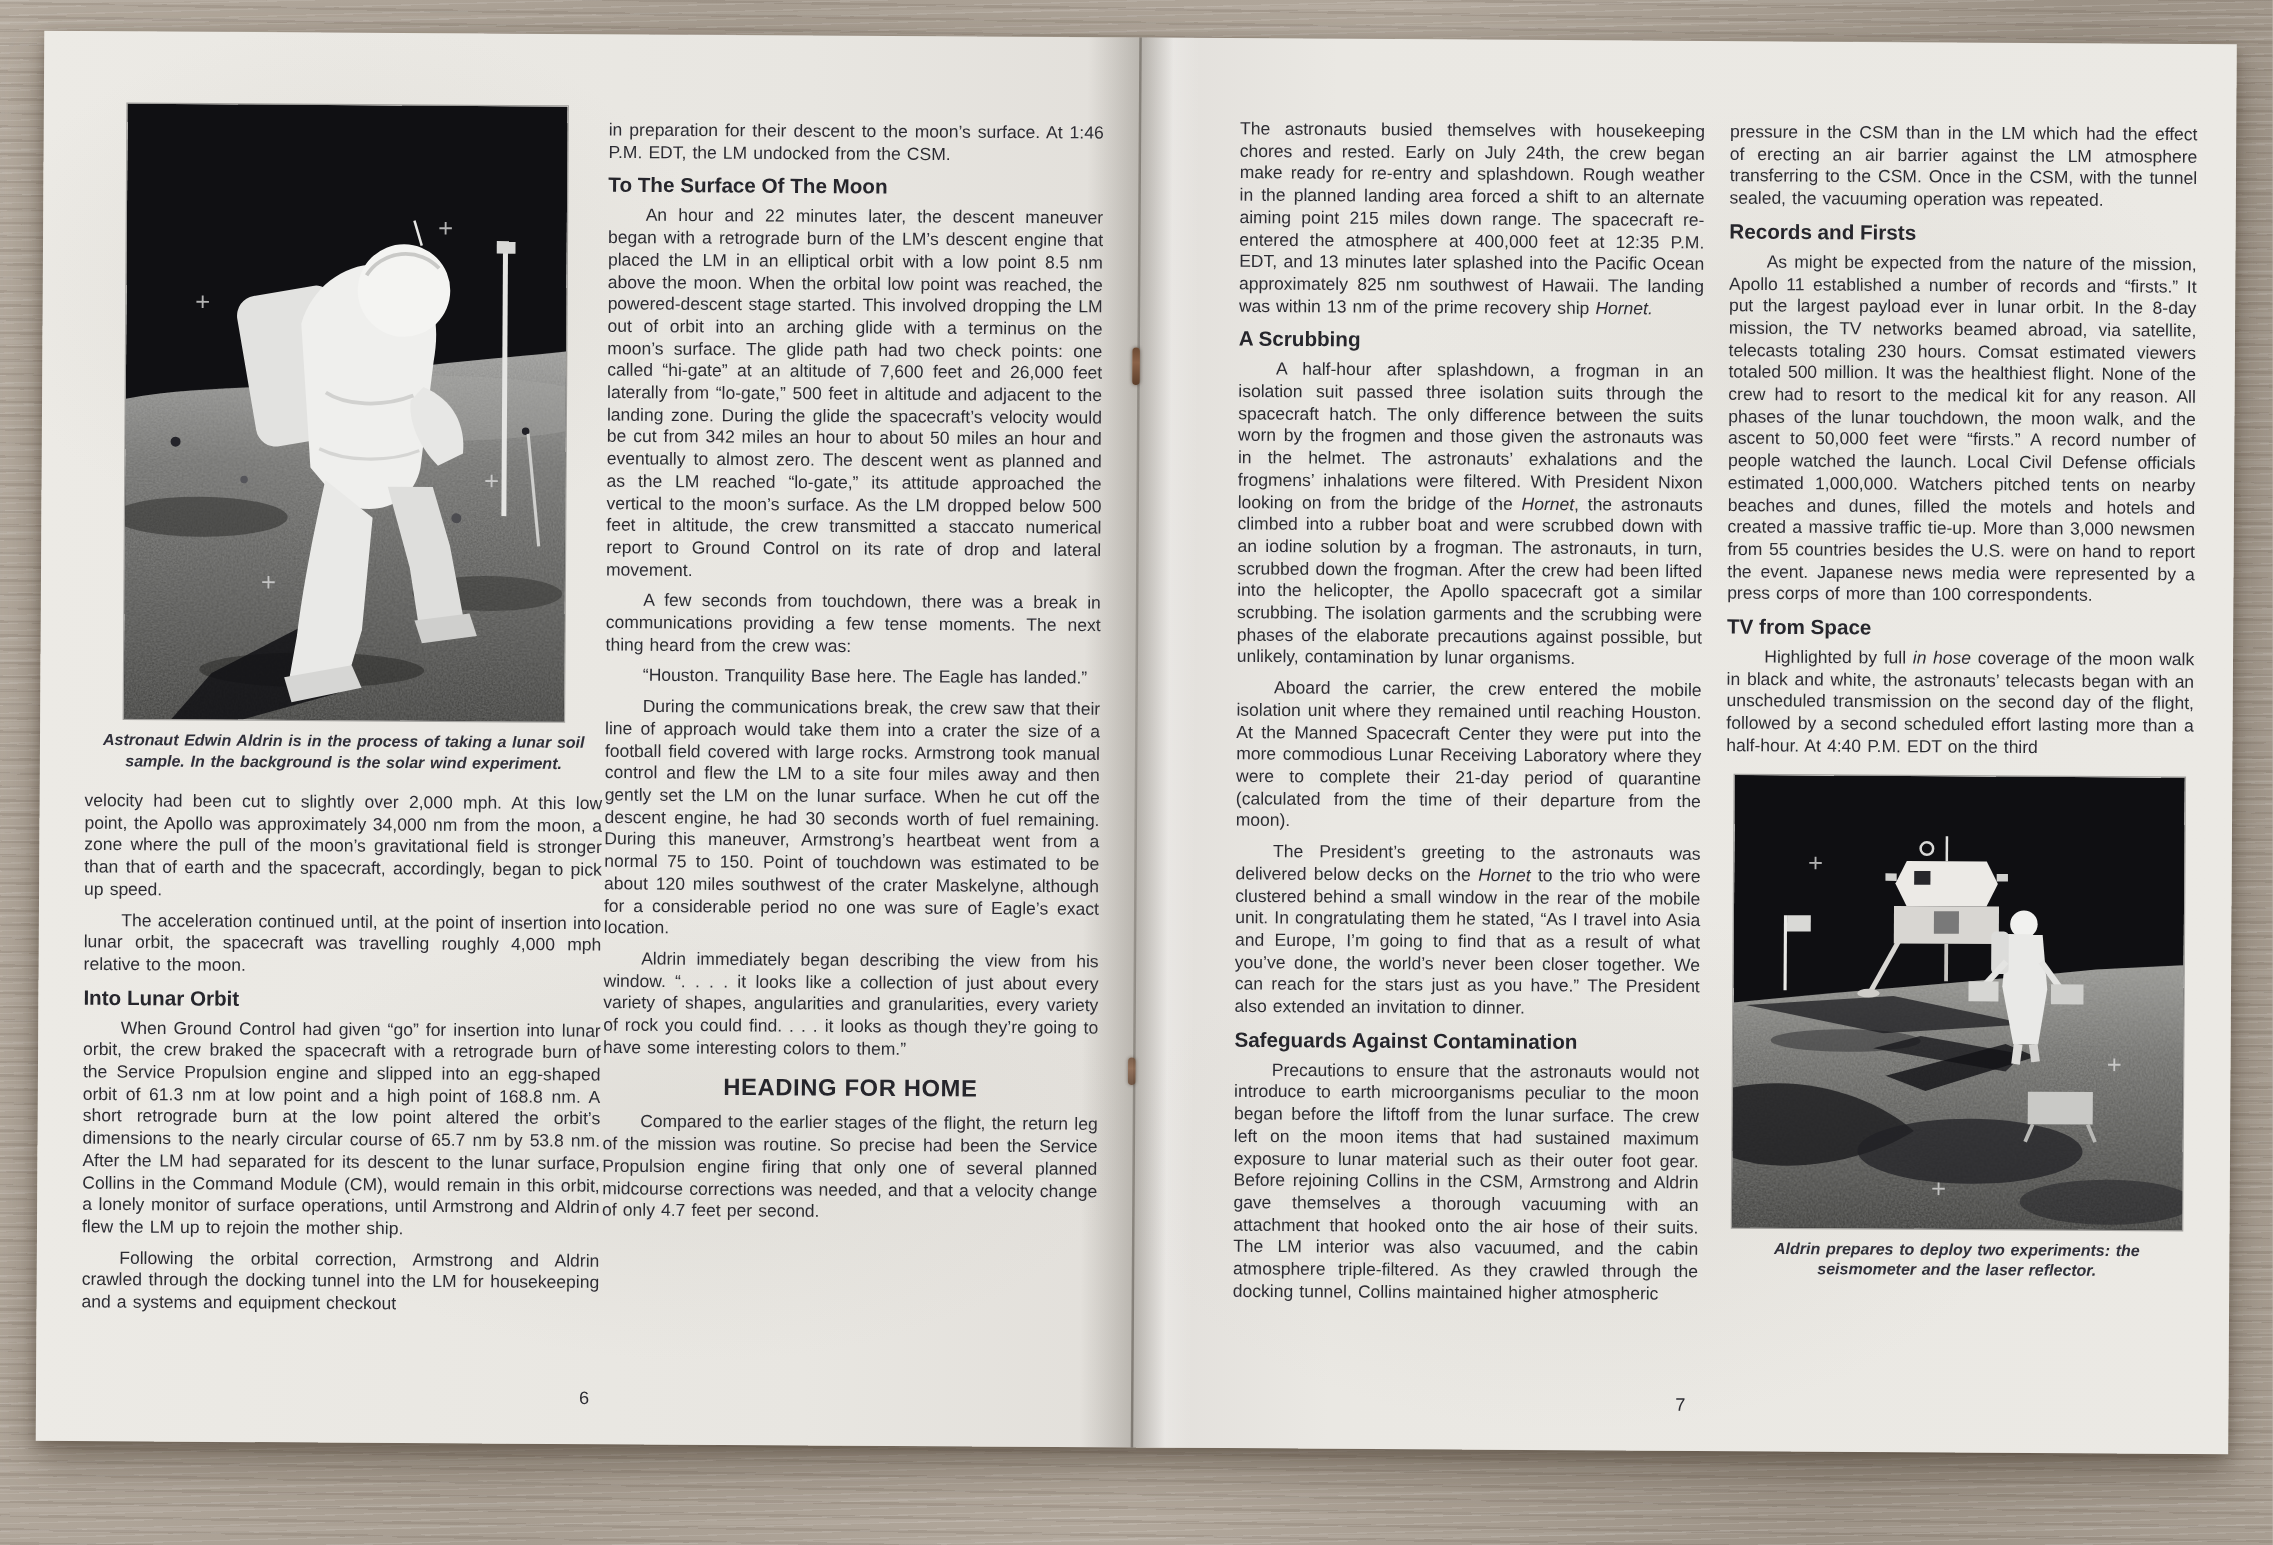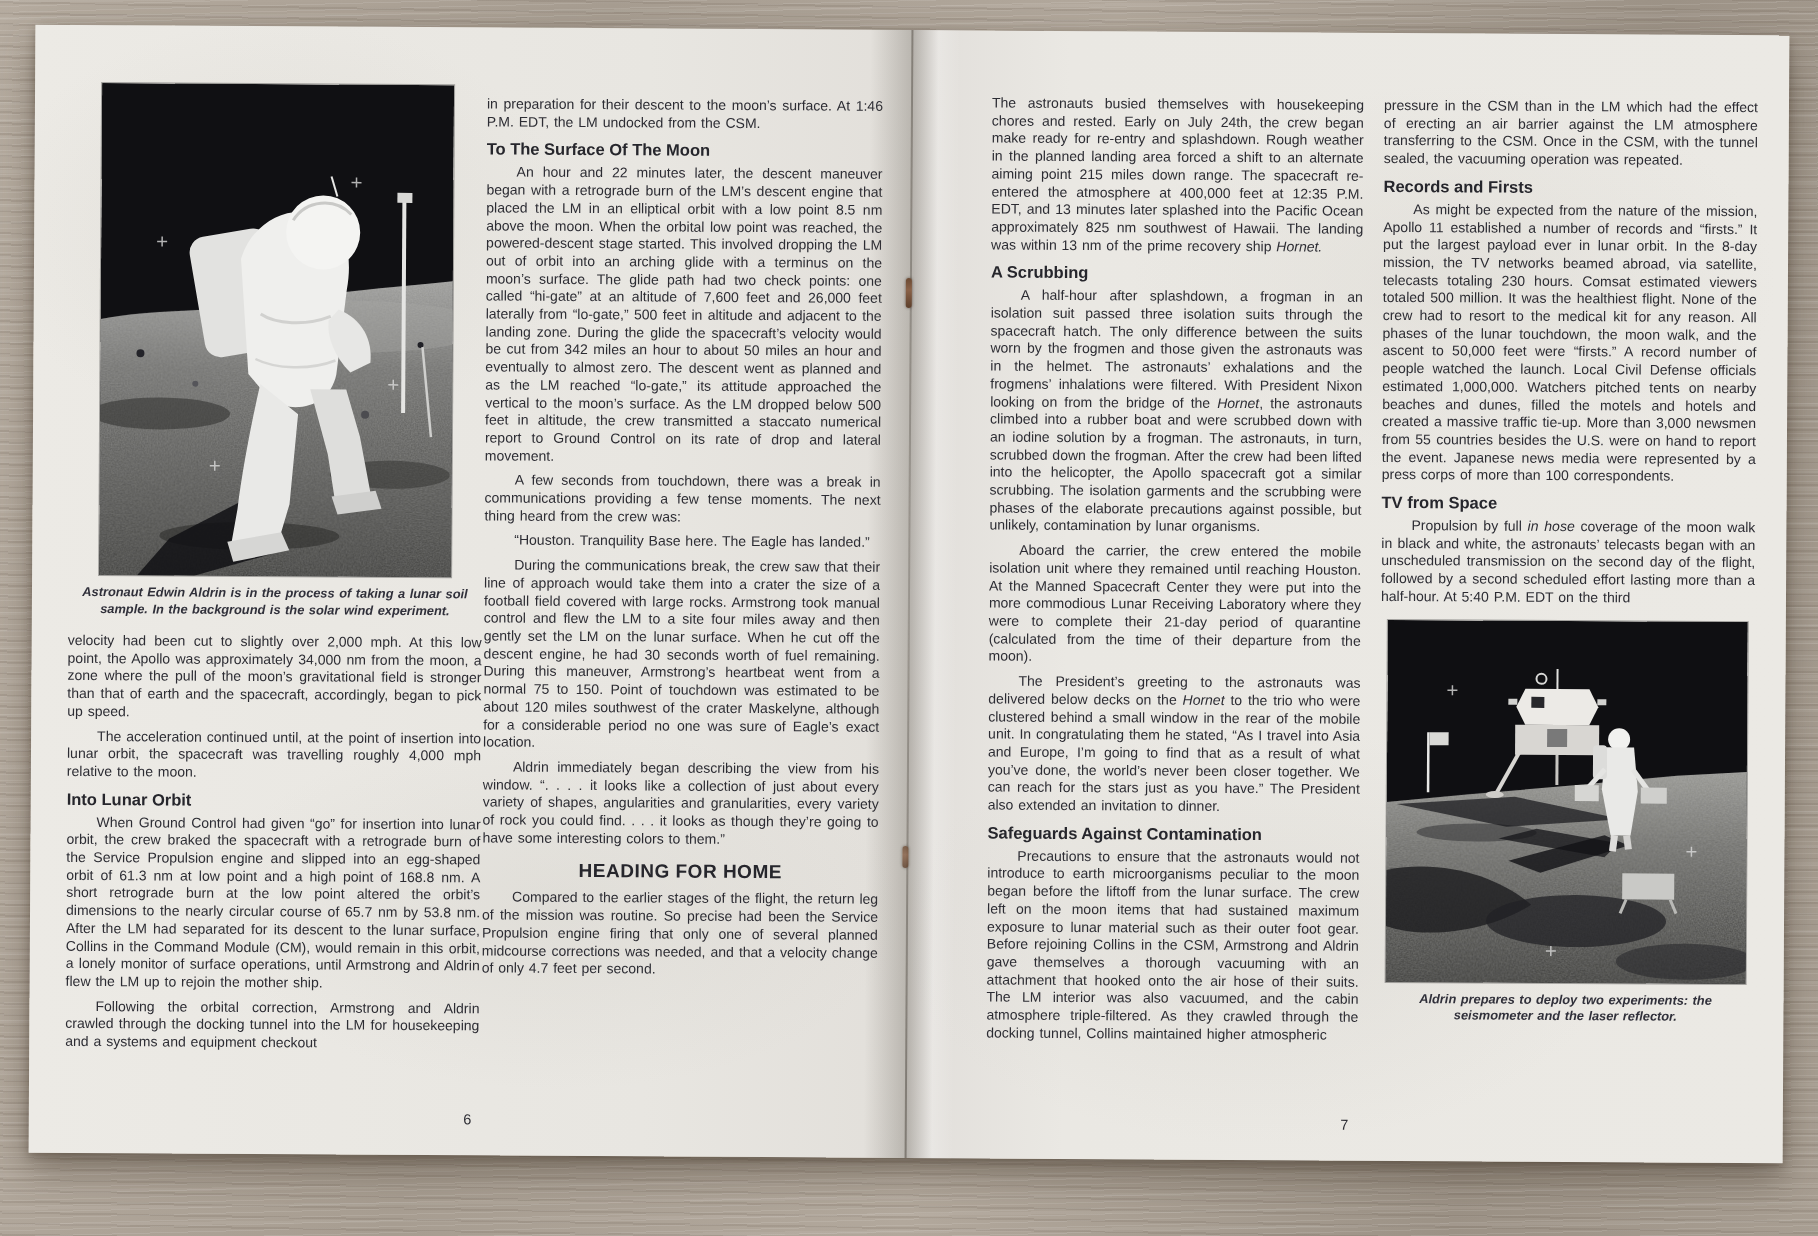--- a/index.html
+++ b/index.html
@@ -190,21 +190,21 @@
         <p class="p"><span>The President’s greeting to the astronauts was delivered below decks on the </span><i>Hornet</i><span> to the trio who were clustered behind a small window in the rear of the mobile unit. In congratulating them he stated, “As I travel into Asia and Europe, I’m going to find that as a result of what you’ve done, the world’s never been closer together. We can reach for the stars just as you have.” The President also extended an invitation to dinner.</span></p>
         <h3 class="h">Safeguards Against Contamination</h3>
         <p class="p">Precautions to ensure that the astronauts would not introduce to earth microorganisms peculiar to the moon began before the liftoff from the lunar surface. The crew left on the moon items that had sustained maximum exposure to lunar material such as their outer foot gear. Before rejoining Collins in the CSM, Armstrong and Aldrin gave themselves a thorough vacuuming with an attachment that hooked onto the air hose of their suits. The LM interior was also vacuumed, and the cabin atmosphere triple-filtered. As they crawled through the docking tunnel, Collins maintained higher atmospheric</p>
       </div>
 
       <div class="col col-r2">
         <p class="p noind">pressure in the CSM than in the LM which had the effect of erecting an air barrier against the LM atmosphere transferring to the CSM. Once in the CSM, with the tunnel sealed, the vacuuming operation was repeated.</p>
         <h3 class="h">Records and Firsts</h3>
         <p class="p">As might be expected from the nature of the mission, Apollo 11 established a number of records and “firsts.” It put the largest payload ever in lunar orbit. In the 8-day mission, the TV networks beamed abroad, via satellite, telecasts totaling 230 hours. Comsat estimated viewers totaled 500 million. It was the healthiest flight. None of the crew had to resort to the medical kit for any reason. All phases of the lunar touchdown, the moon walk, and the ascent to 50,000 feet were “firsts.” A record number of people watched the launch. Local Civil Defense officials estimated 1,000,000. Watchers pitched tents on nearby beaches and dunes, filled the motels and hotels and created a massive traffic tie-up. More than 3,000 newsmen from 55 countries besides the U.S. were on hand to report the event. Japanese news media were represented by a press corps of more than 100 correspondents.</p>
         <h3 class="h">TV from Space</h3>
-        <p class="p"><span>Propulsion by full </span><i>in hose</i><span> coverage of the moon walk in black and white, the astronauts’ telecasts began with an unscheduled transmission on the second day of the flight, followed by a second scheduled effort lasting more than a half-hour. At 5:40 P.M. EDT on the third</span></p>
+        <p class="p"><span>Highlighted by full </span><i>in hose</i><span> coverage of the moon walk in black and white, the astronauts’ telecasts began with an unscheduled transmission on the second day of the flight, followed by a second scheduled effort lasting more than a half-hour. At 4:40 P.M. EDT on the third</span></p>
 
         <figure class="fig-top">
           <svg class="photo" width="360" height="362" viewBox="0 0 360 362">
             <defs>
               <filter id="g2" x="0" y="0" width="100%" height="100%">
                 <feTurbulence type="fractalNoise" baseFrequency="0.65" numOctaves="3" seed="11" result="t"></feTurbulence>
                 <feColorMatrix in="t" type="matrix" values="0 0 0 0 0.74 0 0 0 0 0.74 0 0 0 0 0.72 0 0 0 0.55 0"></feColorMatrix>
                 <feComposite operator="in" in2="SourceAlpha"></feComposite>
               </filter>
               <linearGradient id="gr2" x1="0" y1="0" x2="0" y2="1">

